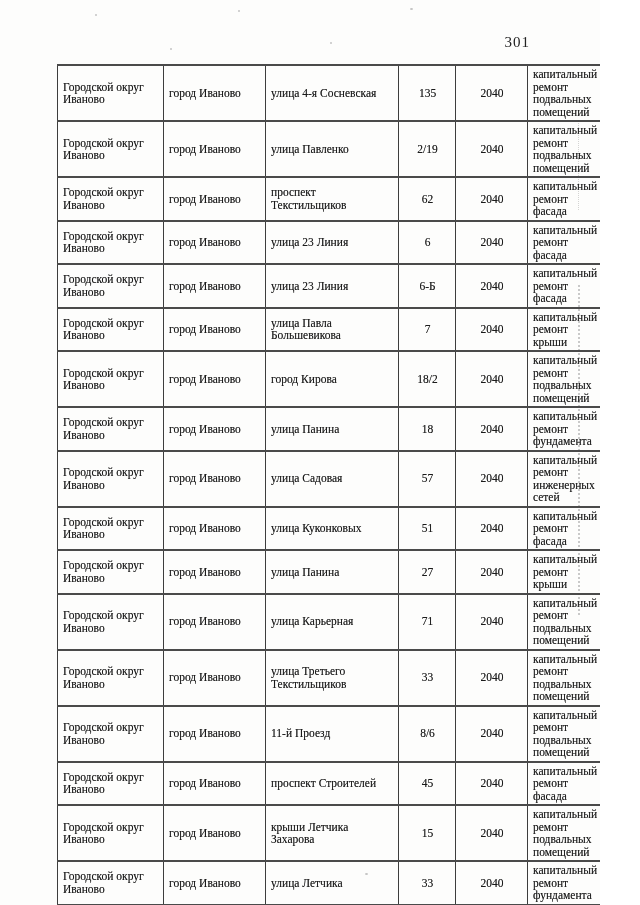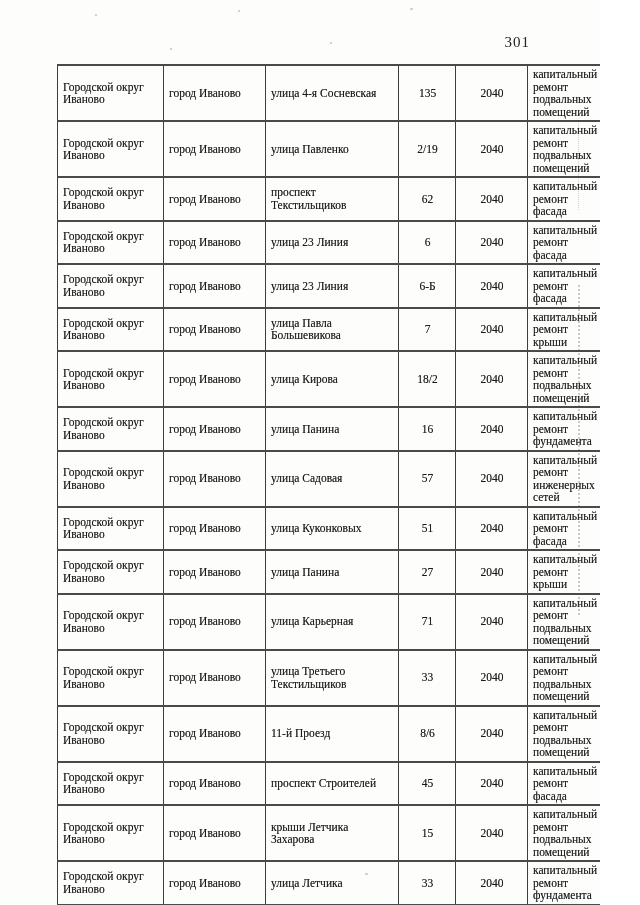--- a/index.html
+++ b/index.html
@@ -141,31 +141,31 @@
     <td class="c-city">город Иваново</td>
     <td class="c-street">улица Павла Большевикова</td>
     <td class="c-house">7</td>
     <td class="c-year">2040</td>
     <td class="c-work">капитальный ремонт крыши</td>
   </tr>
 
   <tr>
     <td class="c-district">Городской округ Иваново</td>
     <td class="c-city">город Иваново</td>
-    <td class="c-street">улица Кирова</td>
+    <td class="c-street">город Кирова</td>
     <td class="c-house">18/2</td>
     <td class="c-year">2040</td>
     <td class="c-work">капитальный ремонт подвальных помещений</td>
   </tr>
 
   <tr>
     <td class="c-district">Городской округ Иваново</td>
     <td class="c-city">город Иваново</td>
     <td class="c-street">улица Панина</td>
-    <td class="c-house">16</td>
+    <td class="c-house">18</td>
     <td class="c-year">2040</td>
     <td class="c-work">капитальный ремонт фундамента</td>
   </tr>
 
   <tr>
     <td class="c-district">Городской округ Иваново</td>
     <td class="c-city">город Иваново</td>
     <td class="c-street">улица Садовая</td>
     <td class="c-house">57</td>
     <td class="c-year">2040</td>

